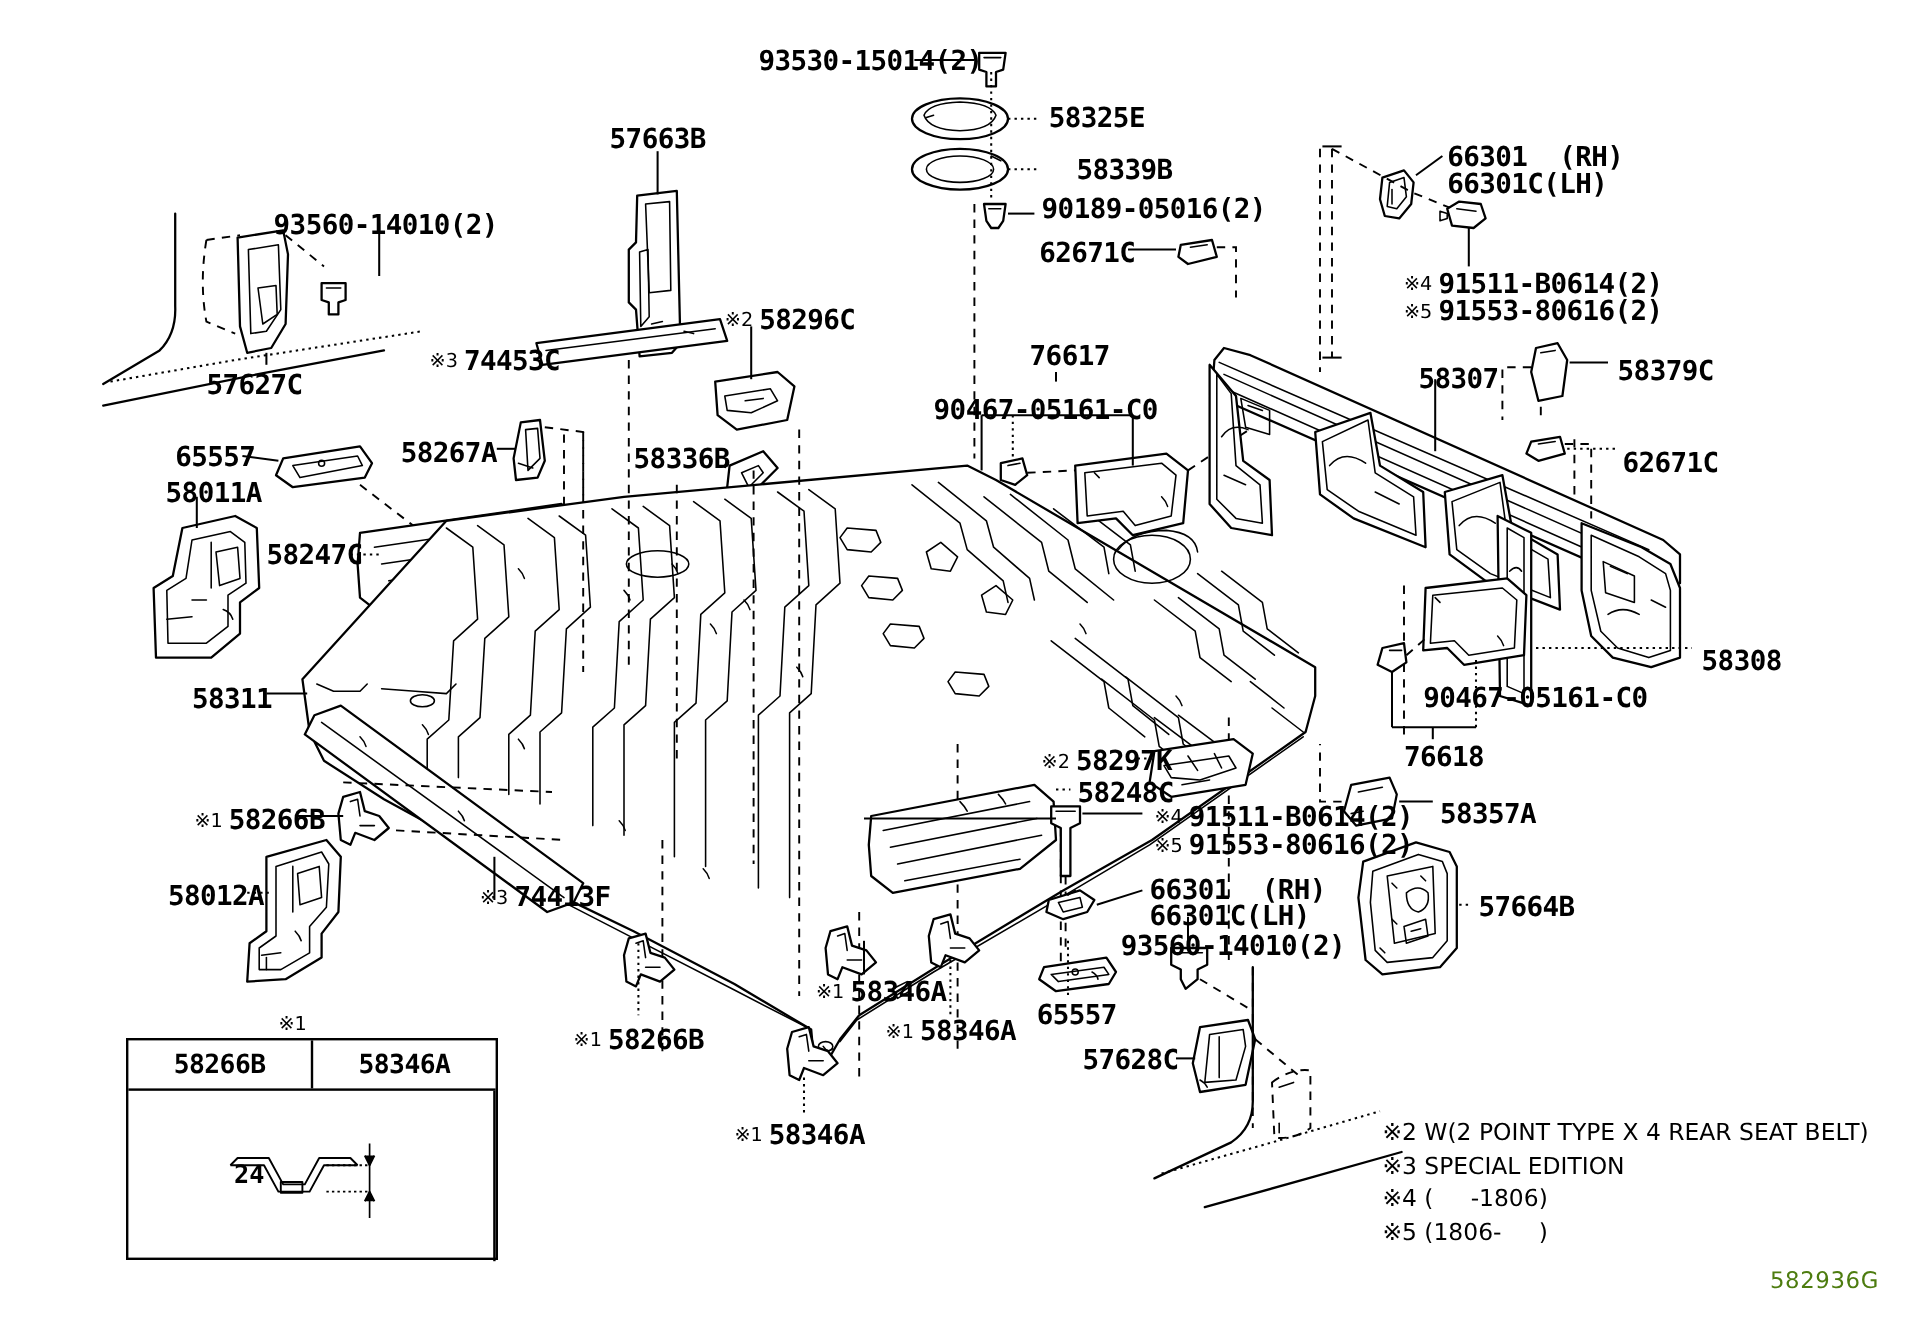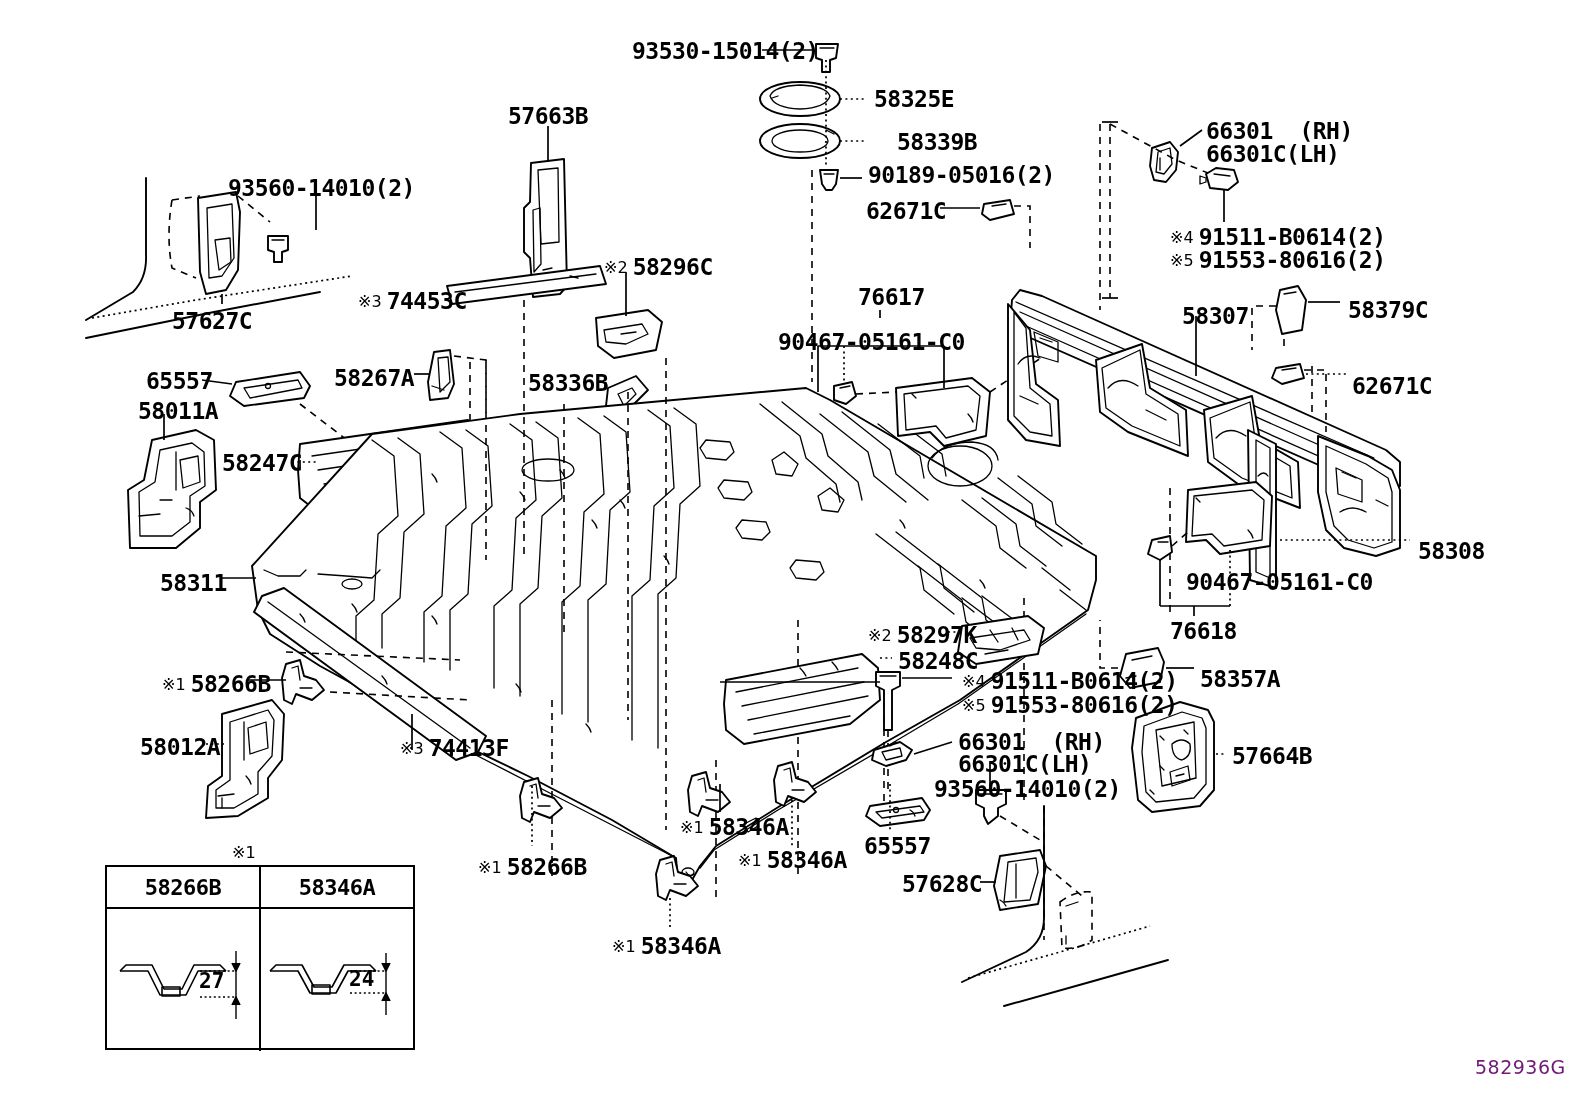--- a/index.html
+++ b/index.html
@@ -27,21 +27,21 @@
     font-family:"DejaVu Sans","Liberation Sans",sans-serif;
     font-size:16px;
     font-weight:400;
     vertical-align:2px;
     letter-spacing:0;
   }
   #drawid{
     position:absolute;
     font-family:"DejaVu Sans","Liberation Sans",sans-serif;
     font-size:19px;
-    color:#701a75;
+    color:#4d7c0f;
     letter-spacing:0.5px;
   }
   
   #inset{
     position:absolute;
     left:105px;top:865px;width:310px;height:185px;
     border:2.5px solid #000;
     box-sizing:border-box;
   }
   #inset .ihead{
@@ -608,46 +608,37 @@
   <div id="insetmark">※1</div>
   <div id="inset">
     <div class="ihead">
       <div>58266B</div>
       <div>58346A</div>
     </div>
     <div class="ibody">
       <div class="cell">
         <svg viewBox="0 0 150 142" style="position:absolute;left:0;top:0;width:100%;height:100%;">
           <g fill="none" stroke="#000" stroke-width="1.6" stroke-linejoin="round">
-            <path d="M12 62 L40 62 L52 86 L78 86 L90 62 L118 62"></path>
-            <path d="M12 62 L18 56 L44 56 L56 80 L74 80 L86 56 L112 56 L118 62"></path>
-            <rect x="54" y="78" width="18" height="9"></rect>
-            <path d="M128 42 L128 110" stroke-width="1.4"></path>
-            <path d="M124 54 L128 62 L132 54" fill="#000"></path>
-            <path d="M124 96 L128 88 L132 96" fill="#000"></path>
-            <path d="M92 62 L128 62" stroke-dasharray="2 2.6"></path>
-            <path d="M92 88 L128 88" stroke-dasharray="2 2.6"></path>
-          </g>
-        </svg>
-        <div class="dimtxt" style="left:92px;top:60px;">27</div>
-      </div>
-      <div class="cell">
-        <svg viewBox="0 0 150 142" style="position:absolute;left:0;top:0;width:100%;height:100%;">
-          <g fill="none" stroke="#000" stroke-width="1.6" stroke-linejoin="round">
             <path d="M8 62 L36 62 L48 84 L74 84 L86 62 L114 62"></path>
             <path d="M8 62 L14 56 L40 56 L52 78 L70 78 L82 56 L108 56 L114 62"></path>
             <rect x="50" y="76" width="18" height="9"></rect>
             <path d="M124 44 L124 106" stroke-width="1.4"></path>
             <path d="M120 54 L124 62 L128 54" fill="#000"></path>
             <path d="M120 92 L124 84 L128 92" fill="#000"></path>
             <path d="M88 62 L124 62" stroke-dasharray="2 2.6"></path>
             <path d="M88 84 L124 84" stroke-dasharray="2 2.6"></path>
           </g>
         </svg>
         <div class="dimtxt" style="left:88px;top:58px;">24</div>
       </div>
     </div>
   </div>
 
+  <div id="notes" style="position:absolute;left:1152px;top:930px;">
+      <div style="font-family: &quot;DejaVu Sans&quot;, &quot;Liberation Sans&quot;, sans-serif; font-size: 19.5px; line-height: 1.42; white-space: pre;">※2 W(2 POINT TYPE X 4 REAR SEAT BELT)</div>
+      <div style="font-family: &quot;DejaVu Sans&quot;, &quot;Liberation Sans&quot;, sans-serif; font-size: 19.5px; line-height: 1.42; white-space: pre;">※3 SPECIAL EDITION</div>
+      <div style="font-family: &quot;DejaVu Sans&quot;, &quot;Liberation Sans&quot;, sans-serif; font-size: 19.5px; line-height: 1.42; white-space: pre;">※4 (     -1806)</div>
+      <div style="font-family: &quot;DejaVu Sans&quot;, &quot;Liberation Sans&quot;, sans-serif; font-size: 19.5px; line-height: 1.42; white-space: pre;">※5 (1806-     )</div>
+    </div>
 
   <div id="drawid" style="left:1475px;top:1056px;">582936G</div>
 
 </div>
 
 </body></html>

